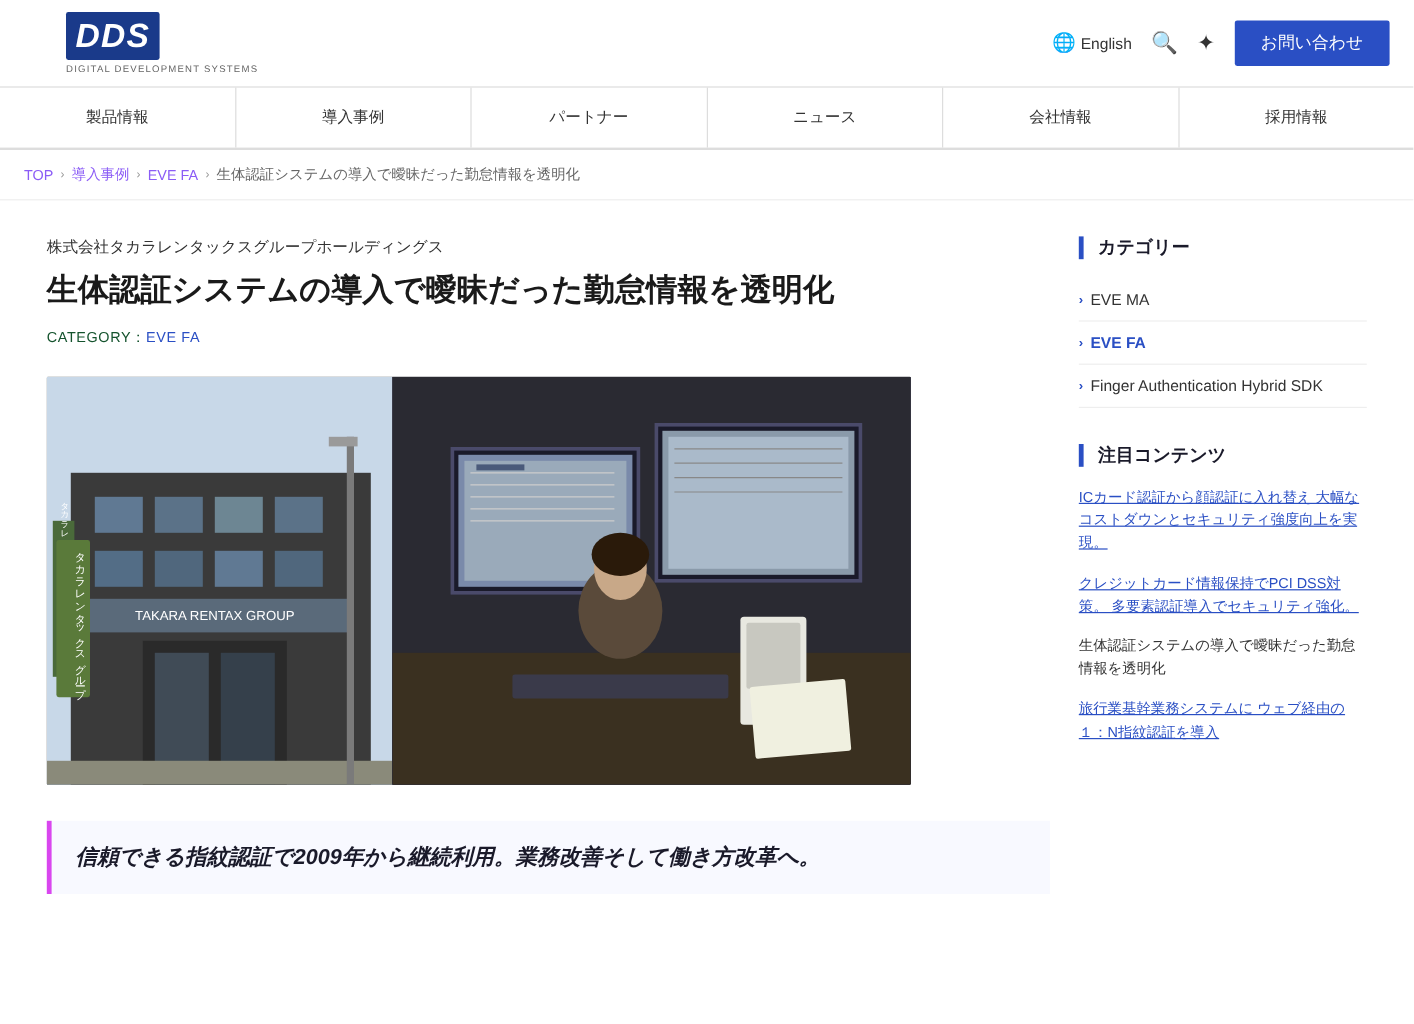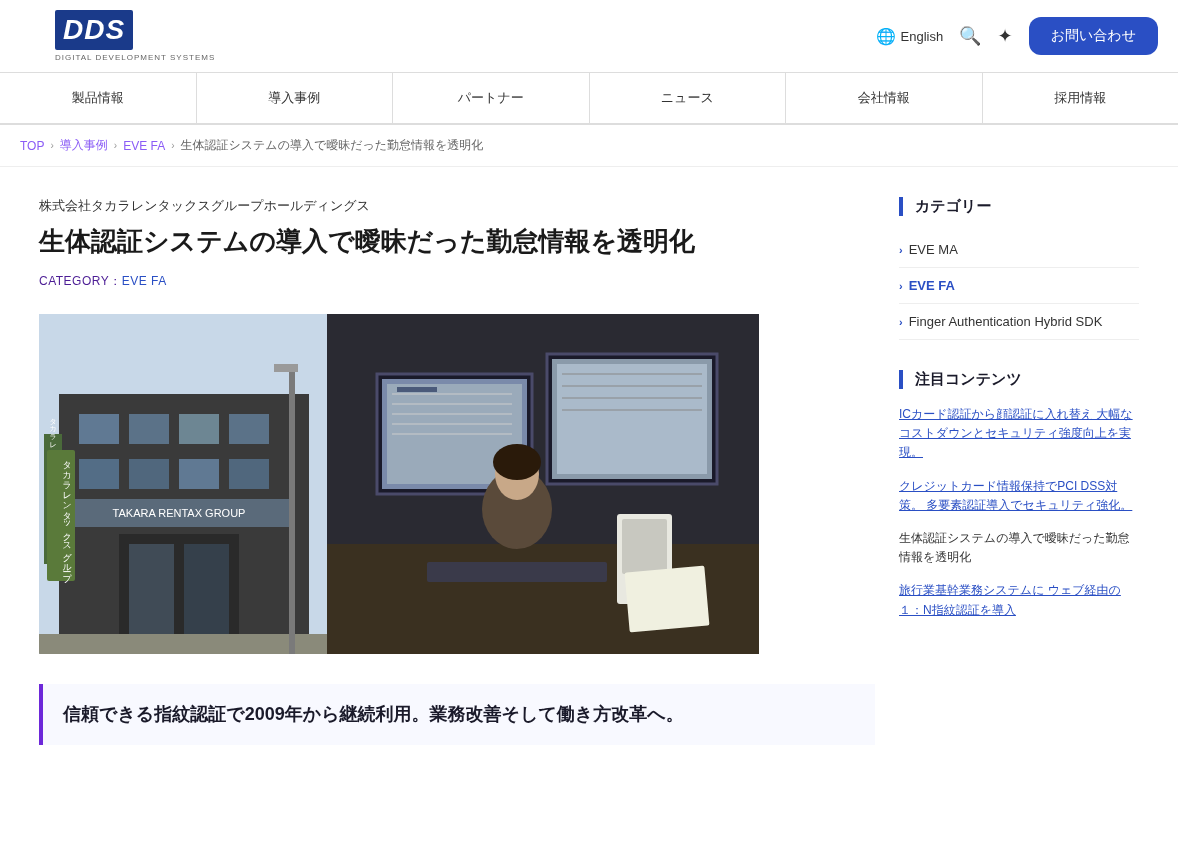--- a/index.html
+++ b/index.html
@@ -5,53 +5,53 @@
     * { box-sizing: border-box; margin: 0; padding: 0; }
     body { font-family: "Hiragino Sans", "Meiryo", sans-serif; font-size: 14px; color: #333; background: #fff; }
 
     
     .header { display: flex; align-items: center; justify-content: space-between; padding: 10px 20px; border-bottom: 1px solid #ddd; }
     .logo-area { display: flex; flex-direction: column; padding-left: 35px; }
     .header-right { display: flex; align-items: center; gap: 16px; }
     .lang-btn { display: flex; align-items: center; gap: 4px; font-size: 13px; color: #333; cursor: pointer; }
     .search-icon-btn { font-size: 18px; color: #333; cursor: pointer; background: none; border: none; }
     .share-icon-btn { font-size: 18px; color: #333; cursor: pointer; background: none; border: none; }
-    .contact-btn { background: #2a4fc4; color: #fff; border: none; padding: 10px 22px; font-size: 14px; cursor: pointer; white-space: nowrap; border-radius: 12px; }
+    .contact-btn { background: #2a4fc4; color: #fff; border: none; padding: 10px 22px; font-size: 14px; cursor: pointer; white-space: nowrap; border-radius: 2px; }
 
     
     .nav { display: flex; border-bottom: 2px solid #ddd; }
     .nav-item { flex: 1; text-align: center; padding: 16px 10px; font-size: 13px; color: #333; cursor: pointer; border-right: 1px solid #ddd; }
     .nav-item:last-child { border-right: none; }
 
     
     .breadcrumb { display: flex; align-items: center; gap: 6px; padding: 12px 20px; font-size: 12px; color: #666; border-bottom: 1px solid #eee; }
     .breadcrumb-sep { color: #999; font-size: 10px; }
     .breadcrumb-link { color: #8b5cf6; cursor: pointer; }
     .breadcrumb-current { color: #666; }
 
     
     .main-container { display: flex; max-width: 1140px; margin: 0 auto; padding: 30px 20px; gap: 24px; }
 
     
     .content { flex: 1; min-width: 0; }
     .company-name { font-size: 13px; color: #333; margin-bottom: 8px; }
     .article-title { font-size: 26px; font-weight: 700; color: #1a1a1a; line-height: 1.4; margin-bottom: 14px; }
     .category-label { font-size: 12px; color: #333; margin-bottom: 24px; letter-spacing: 0.5px; }
-    .category-label span { color: #4c1d95; }
+    .category-label span { color: #14532d; }
 
     
     .article-image { width: 100%; max-width: 720px; height: 340px; background: #888; margin-bottom: 30px; display: flex; overflow: hidden; border-radius: 1px; }
     .img-left { width: 40%; background: linear-gradient(135deg, #b8c8d8 0%, #8a9aaa 30%, #6a7a8a 60%, #4a5a6a 100%); position: relative; display: flex; align-items: flex-end; justify-content: center; padding-bottom: 10px; }
     .img-left::before { content: ""; position: absolute; top: 0; left: 0; right: 0; bottom: 0; background: linear-gradient(180deg, #d0dde8 0%, #a0b0be 40%, #707a80 70%, #50585e 100%); }
     .img-left-sign { position: absolute; left: 8px; top: 40%; width: 28px; background: #5a7a3a; color: #fff; font-size: 9px; padding: 4px 3px; writing-mode: vertical-rl; text-align: center; line-height: 1.3; border-radius: 2px; z-index: 2; }
     .img-right { width: 60%; background: #2a2a3a; position: relative; display: flex; align-items: center; justify-content: center; }
     .img-right::before { content: ""; position: absolute; inset: 0; background: linear-gradient(180deg, #3a3a4a 0%, #2a2a3a 50%, #1a1a2a 100%); }
 
     
-    .quote-block { border-left: 4px solid #6d28d9; padding: 16px 20px; margin-bottom: 20px; background: #f8f9ff; }
+    .quote-block { border-left: 4px solid #d946ef; padding: 16px 20px; margin-bottom: 20px; background: #f8f9ff; font-style: italic; }
     .quote-text { font-size: 18px; font-weight: 700; color: #1a1a2a; line-height: 1.6; }
 
     
     .sidebar { width: 240px; flex-shrink: 0; }
     .sidebar-section { margin-bottom: 30px; }
     .sidebar-heading { font-size: 15px; font-weight: 700; color: #1a1a2a; padding-left: 12px; border-left: 4px solid #2a4fc4; margin-bottom: 16px; }
     .sidebar-cat-item { display: flex; align-items: center; gap: 6px; padding: 10px 0; border-bottom: 1px solid #eee; cursor: pointer; font-size: 13px; color: #333; }
     .sidebar-cat-item:first-child { border-top: 1px solid #eee; }
     .sidebar-cat-arrow { color: #2a4fc4; font-size: 11px; font-weight: 700; }
     .sidebar-cat-label { color: #333; }

